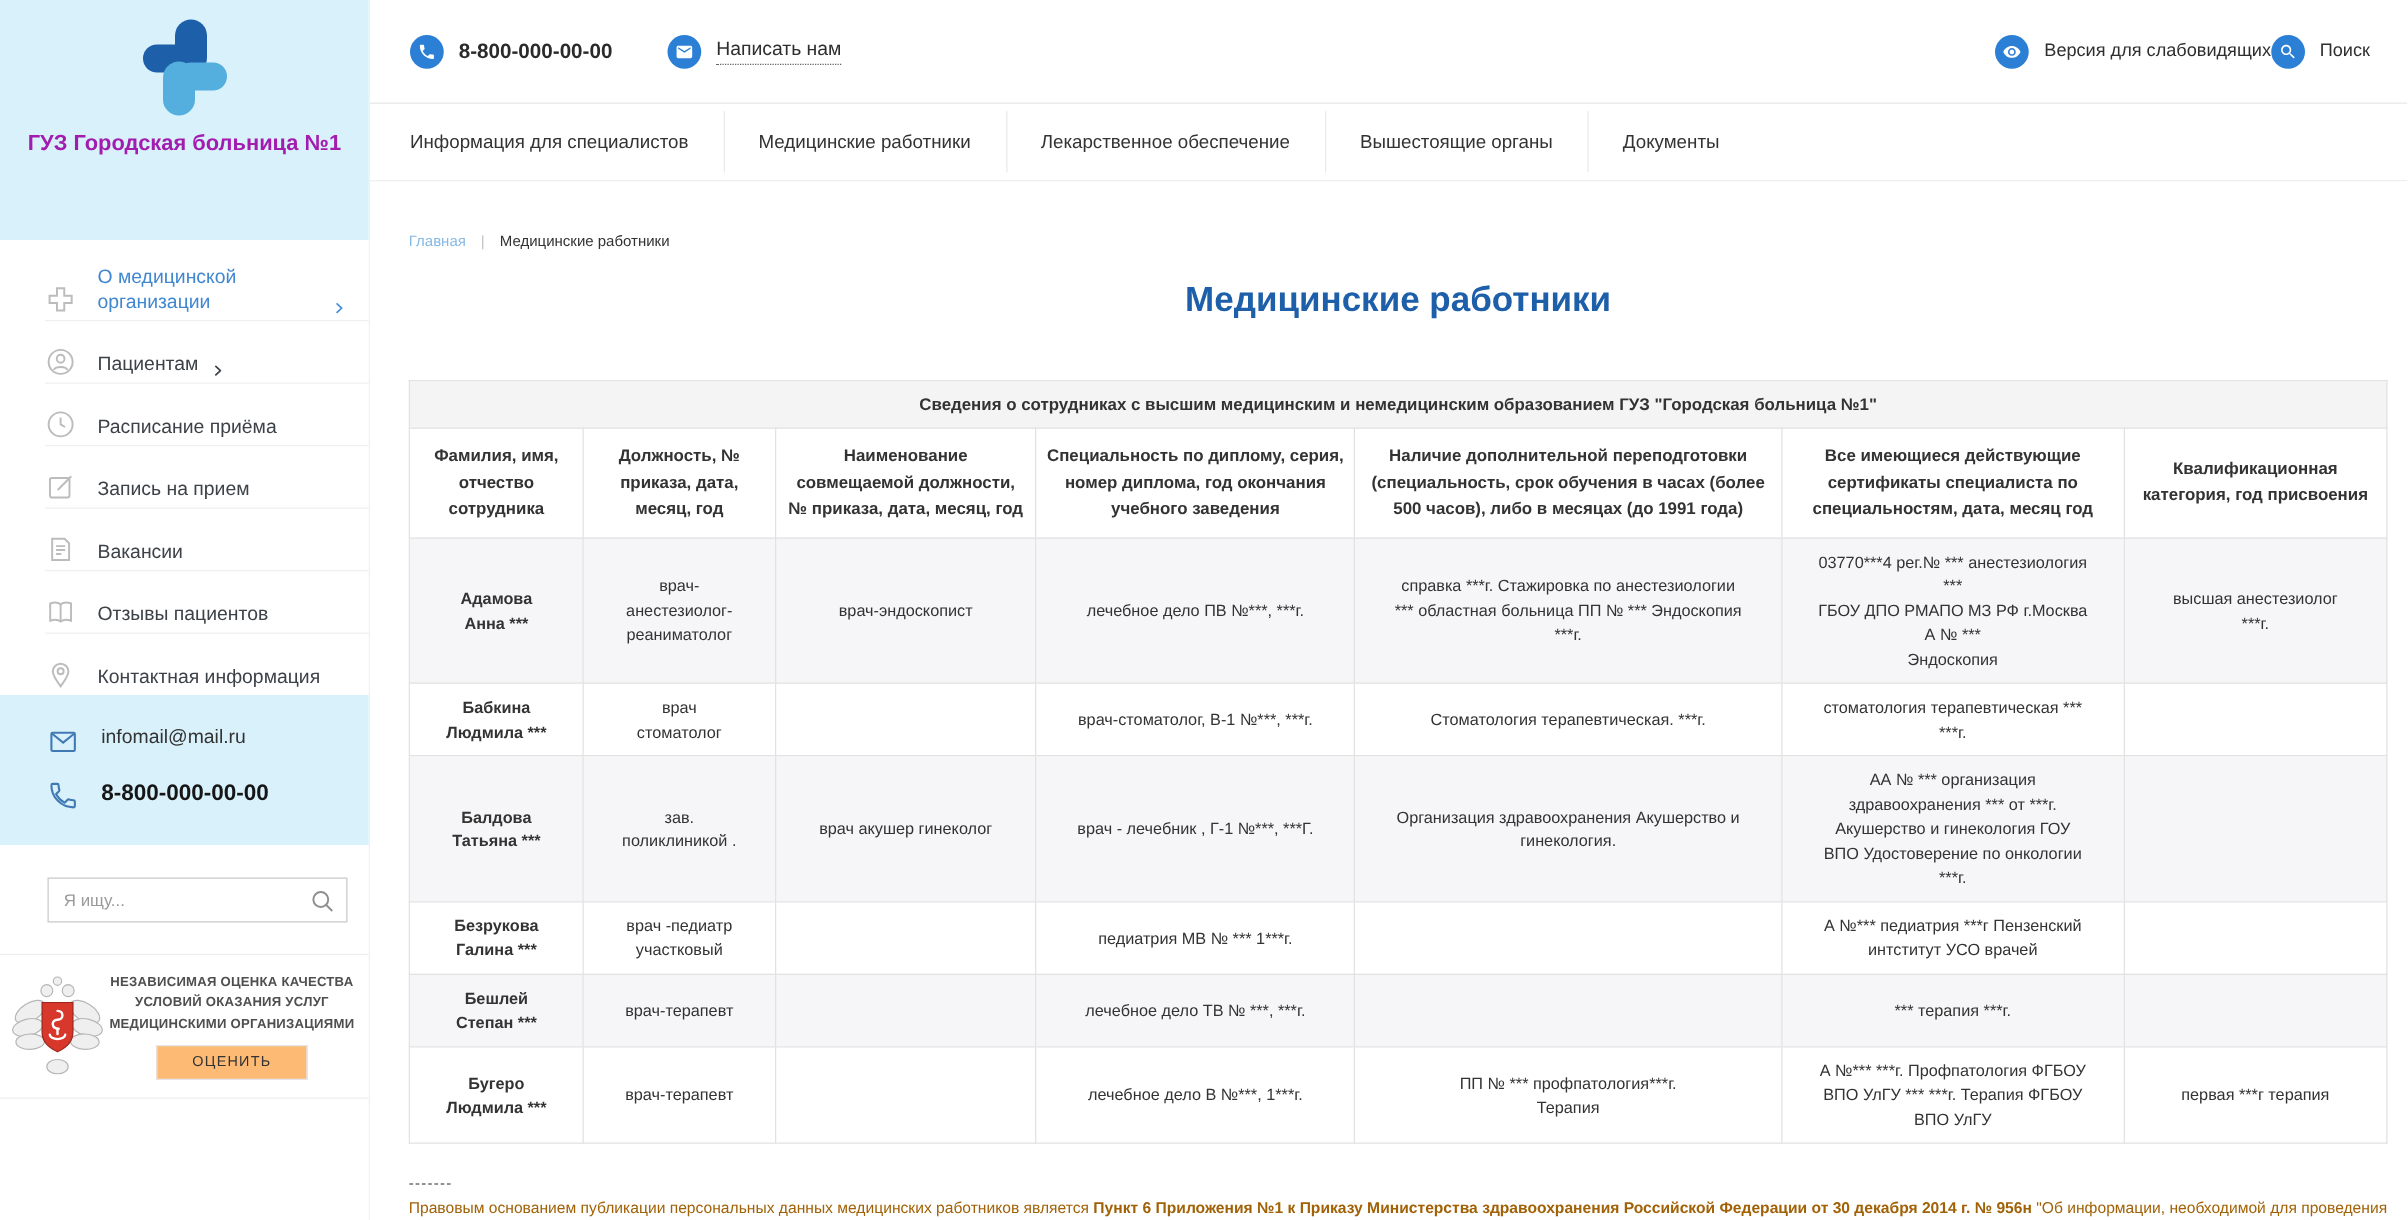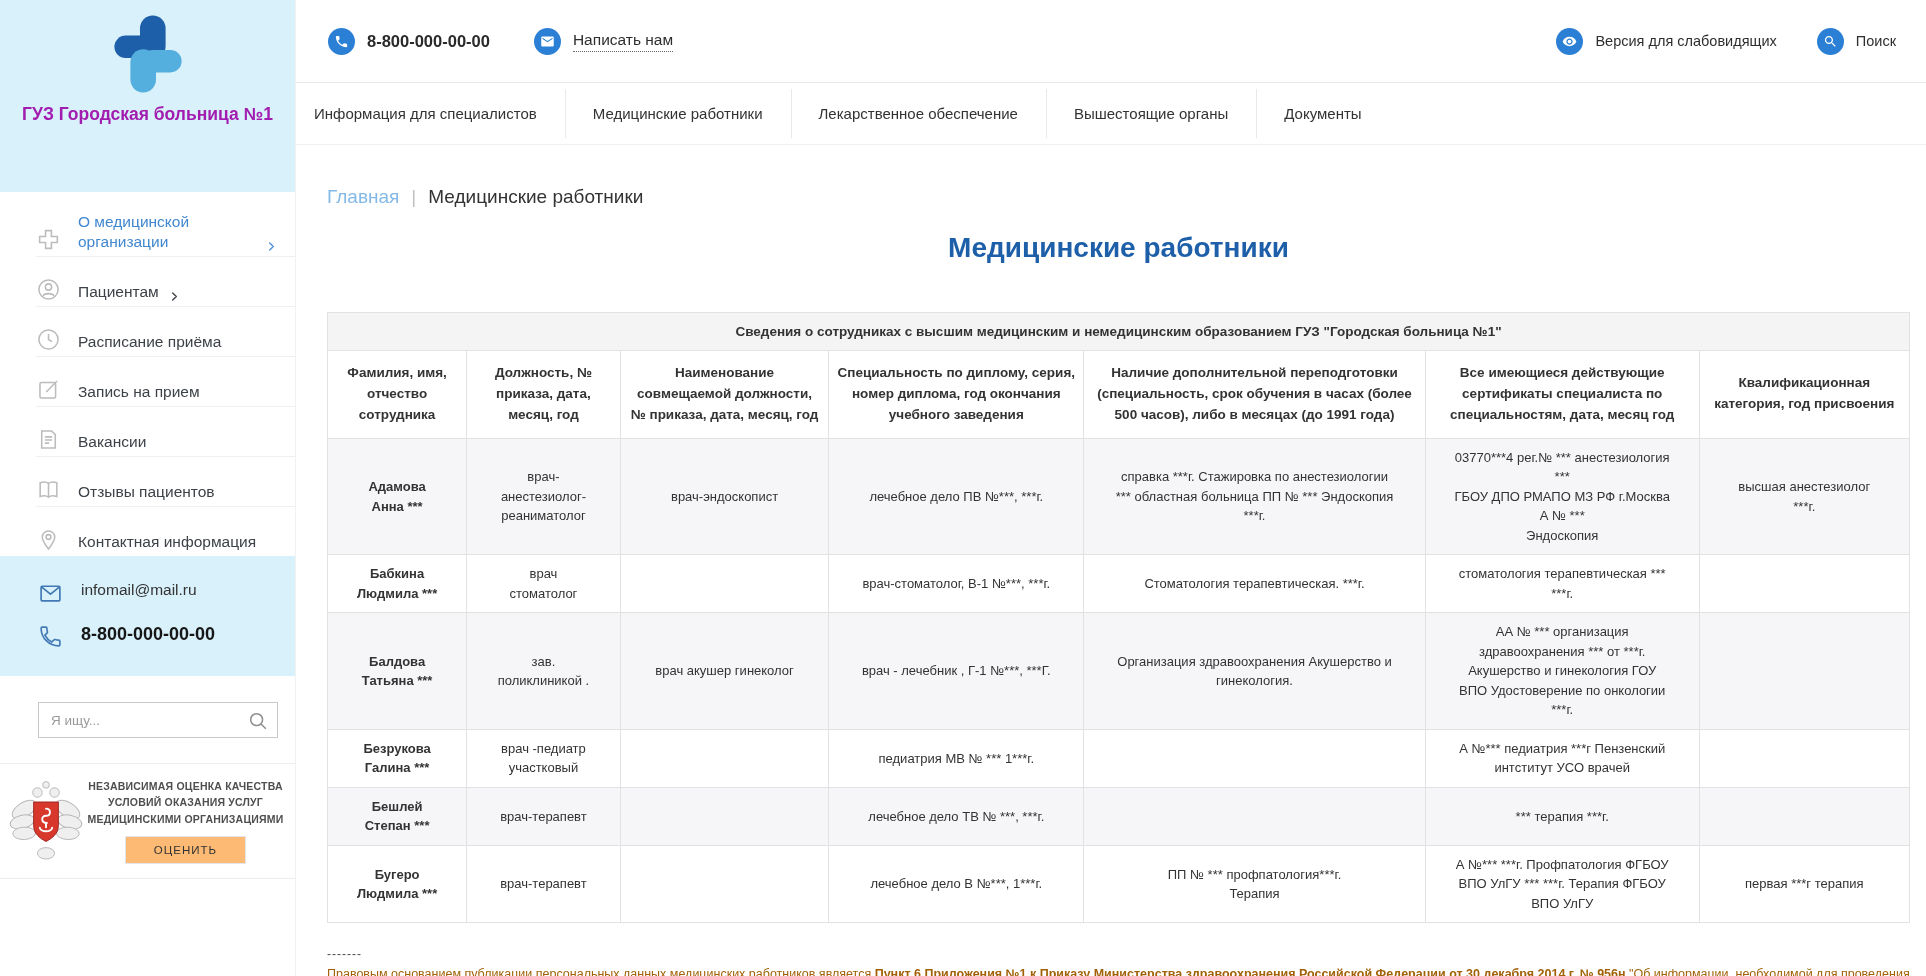--- a/index.html
+++ b/index.html
@@ -39,28 +39,28 @@
   
   .main{position:absolute;left:296px;top:0;width:1630px;height:976px;}
   .topbar{height:83px;display:flex;align-items:center;padding:0 30px 0 32px;border-bottom:1px solid #e8e8e8;box-sizing:border-box;}
   .chip{display:flex;align-items:center;text-decoration:none;color:#2e2e2e;cursor:pointer;}
   .circ{width:27px;height:27px;border-radius:50%;background:#2b7fd4;display:flex;align-items:center;justify-content:center;margin-right:12px;flex:0 0 27px;}
   .circ svg{width:15px;height:15px;fill:#fff;}
   .chip-strong{font-size:16.5px;font-weight:bold;color:#2a2a2a;}
   .chip-dotted{font-size:15.5px;border-bottom:1px dotted #666;padding-bottom:2px;}
   .chip-plain{font-size:14.5px;}
   .tb-gap{width:44px;}
-  .tb-right{margin-left:auto;display:flex;align-items:center;gap:40px;}
+  .tb-right{margin-left:auto;display:flex;align-items:center;}
   .mainnav{height:61px;display:flex;align-items:stretch;border-bottom:1px solid #efefef;}
   .nav-item{display:flex;align-items:center;padding:0 28px;font-size:15px;color:#333;text-decoration:none;cursor:pointer;position:relative;}
   .nav-item + .nav-item::before{content:"";position:absolute;left:0;top:6px;bottom:6px;border-left:1px solid #e9e9e9;}
-  .nav-item:first-child{padding-left:18px;}
+  .nav-item:first-child{padding-left:32px;}
 
   .content{padding:0 16px 0 31px;}
-  .breadcrumb{margin-top:41px;font-size:19px;display:flex;align-items:flex-start;}
+  .breadcrumb{margin-top:41px;font-size:12px;display:flex;align-items:flex-start;}
   .bc-home{color:#85b9e6;text-decoration:none;cursor:pointer;}
   .bc-sep{color:#c2c2c2;margin:0 12px;}
   .bc-cur{color:#333;}
   .page-title{margin:24px 0 0 0;text-align:center;font-size:28px;font-weight:bold;color:#1d5fa8;}
 
   table.staff{width:100%;border-collapse:collapse;margin-top:48px;font-size:13px;color:#333;table-layout:fixed;}
   table.staff td,table.staff th{border:1px solid #e2e2e2;text-align:center;vertical-align:middle;word-wrap:break-word;}
   td.caption{background:#f4f4f4;font-weight:bold;padding:11px 8px;font-size:13.5px;}
   table.staff th{font-weight:bold;padding:12px 8px;line-height:1.55;background:#fff;font-size:13.5px;}
   table.staff tbody td{padding:9px 28px;line-height:1.5;white-space:pre-line;}

